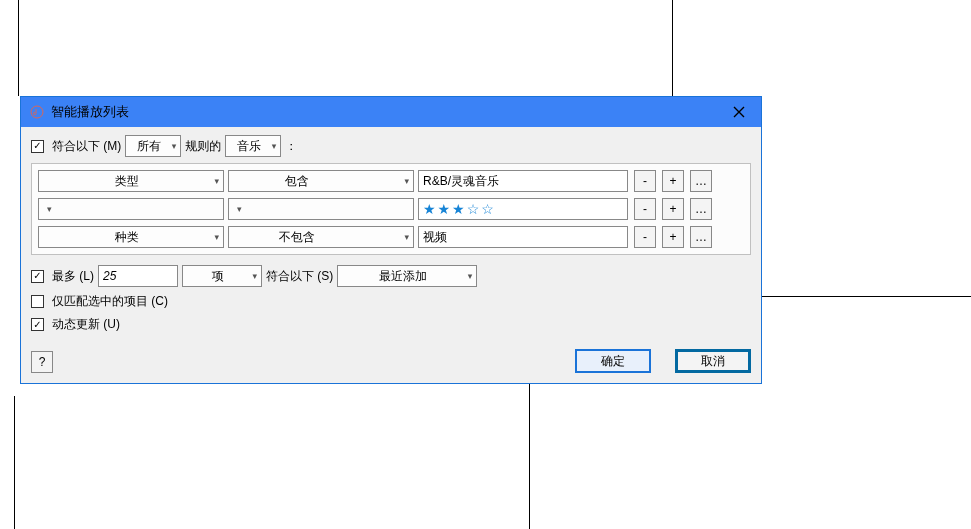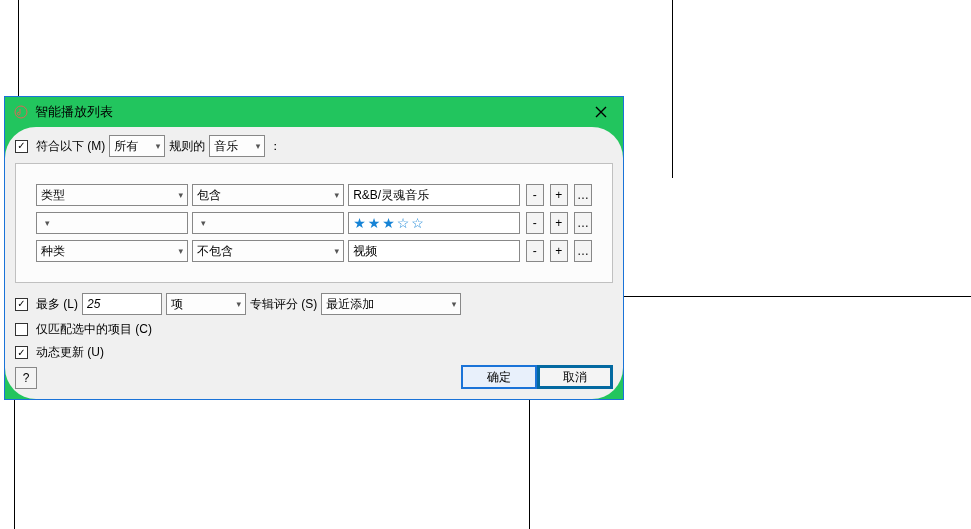--- a/index.html
+++ b/index.html
@@ -10,25 +10,25 @@
   width: 971px;
   height: 529px;
   position: relative;
 }
 .callout-line {
   position: absolute;
   background: #000;
 }
 .dialog {
   position: absolute;
-  left: 4px;
+  left: 20px;
   top: 96px;
-  width: 620px;
+  width: 742px;
   border: 1px solid #1a73d8;
-  background: #22c55e;
+  background: #3b82f6;
 }
 .titlebar {
   display: flex;
   align-items: center;
   padding: 6px 8px;
   height: 30px;
 }
 .titlebar-icon {
   width: 16px;
   height: 16px;
@@ -45,21 +45,20 @@
   width: 28px;
   height: 20px;
   display: flex;
   align-items: center;
   justify-content: center;
   cursor: pointer;
 }
 .dialog-body {
   background: #f0f0f0;
   padding: 8px 10px 10px 10px;
-  border-radius: 31px;
 }
 .row {
   display: flex;
   align-items: center;
   margin-bottom: 6px;
   gap: 4px;
 }
 .checkbox {
   width: 13px;
   height: 13px;
@@ -85,38 +84,39 @@
   display: inline-flex;
   align-items: center;
   padding: 0 4px;
   cursor: pointer;
   position: relative;
 }
 .select-text {
   flex: 1;
   overflow: hidden;
   white-space: nowrap;
+  text-align: center;
 }
 .select-arrow {
   margin-left: 4px;
   font-size: 9px;
   color: #555;
 }
 .input {
   border: 1px solid #888;
   background: #fff;
   height: 22px;
   padding: 0 4px;
   display: inline-flex;
   align-items: center;
 }
 .rules-block {
   border: 1px solid #c0c0c0;
   background: #fcfcfc;
-  padding: 20px;
+  padding: 6px;
   margin: 6px 0 10px 0;
 }
 .rule-row {
   display: flex;
   align-items: center;
   gap: 4px;
   margin-bottom: 6px;
 }
 .rule-row:last-child { margin-bottom: 0; }
 .rule-field { width: 186px; }
@@ -155,21 +155,21 @@
 }
 .footer {
   display: flex;
   justify-content: space-between;
   align-items: flex-end;
   margin-top: 4px;
 }
 .footer-left { }
 .footer-right {
   display: flex;
-  gap: 0;
+  gap: 24px;
   padding-left: 32px;
 }
 .dlg-btn {
   min-width: 76px;
   height: 24px;
   border: 3px solid #0369a1;
   background: #f4f4f4;
   display: inline-flex;
   align-items: center;
   justify-content: center;
@@ -299,35 +299,35 @@
     <div class="row">
       <span class="checkbox checked"></span>
       <span class="lbl">最多 (L)</span>
       <div class="input limit-num">
         <span>25</span>
       </div>
       <div class="select limit-unit">
         <span class="select-text">项</span>
         <span class="select-arrow">▾</span>
       </div>
-      <span class="lbl">专辑评分 (S)</span>
+      <span class="lbl">符合以下 (S)</span>
       <div class="select limit-sel">
         <span class="select-text">最近添加</span>
         <span class="select-arrow">▾</span>
       </div>
     </div>
 
     <div class="row">
       <span class="checkbox"></span>
       <span class="lbl">仅匹配选中的项目 (C)</span>
     </div>
 
     <div class="footer">
       <div class="footer-left">
-        <div class="row" style="margin-bottom:2px">
+        <div class="row" style="margin-bottom:14px">
           <span class="checkbox checked"></span>
           <span class="lbl">动态更新 (U)</span>
         </div>
         <div class="help-btn">
           <span>?</span>
         </div>
       </div>
       <div class="footer-right">
         <div class="dlg-btn primary">
           <span>确定</span>

